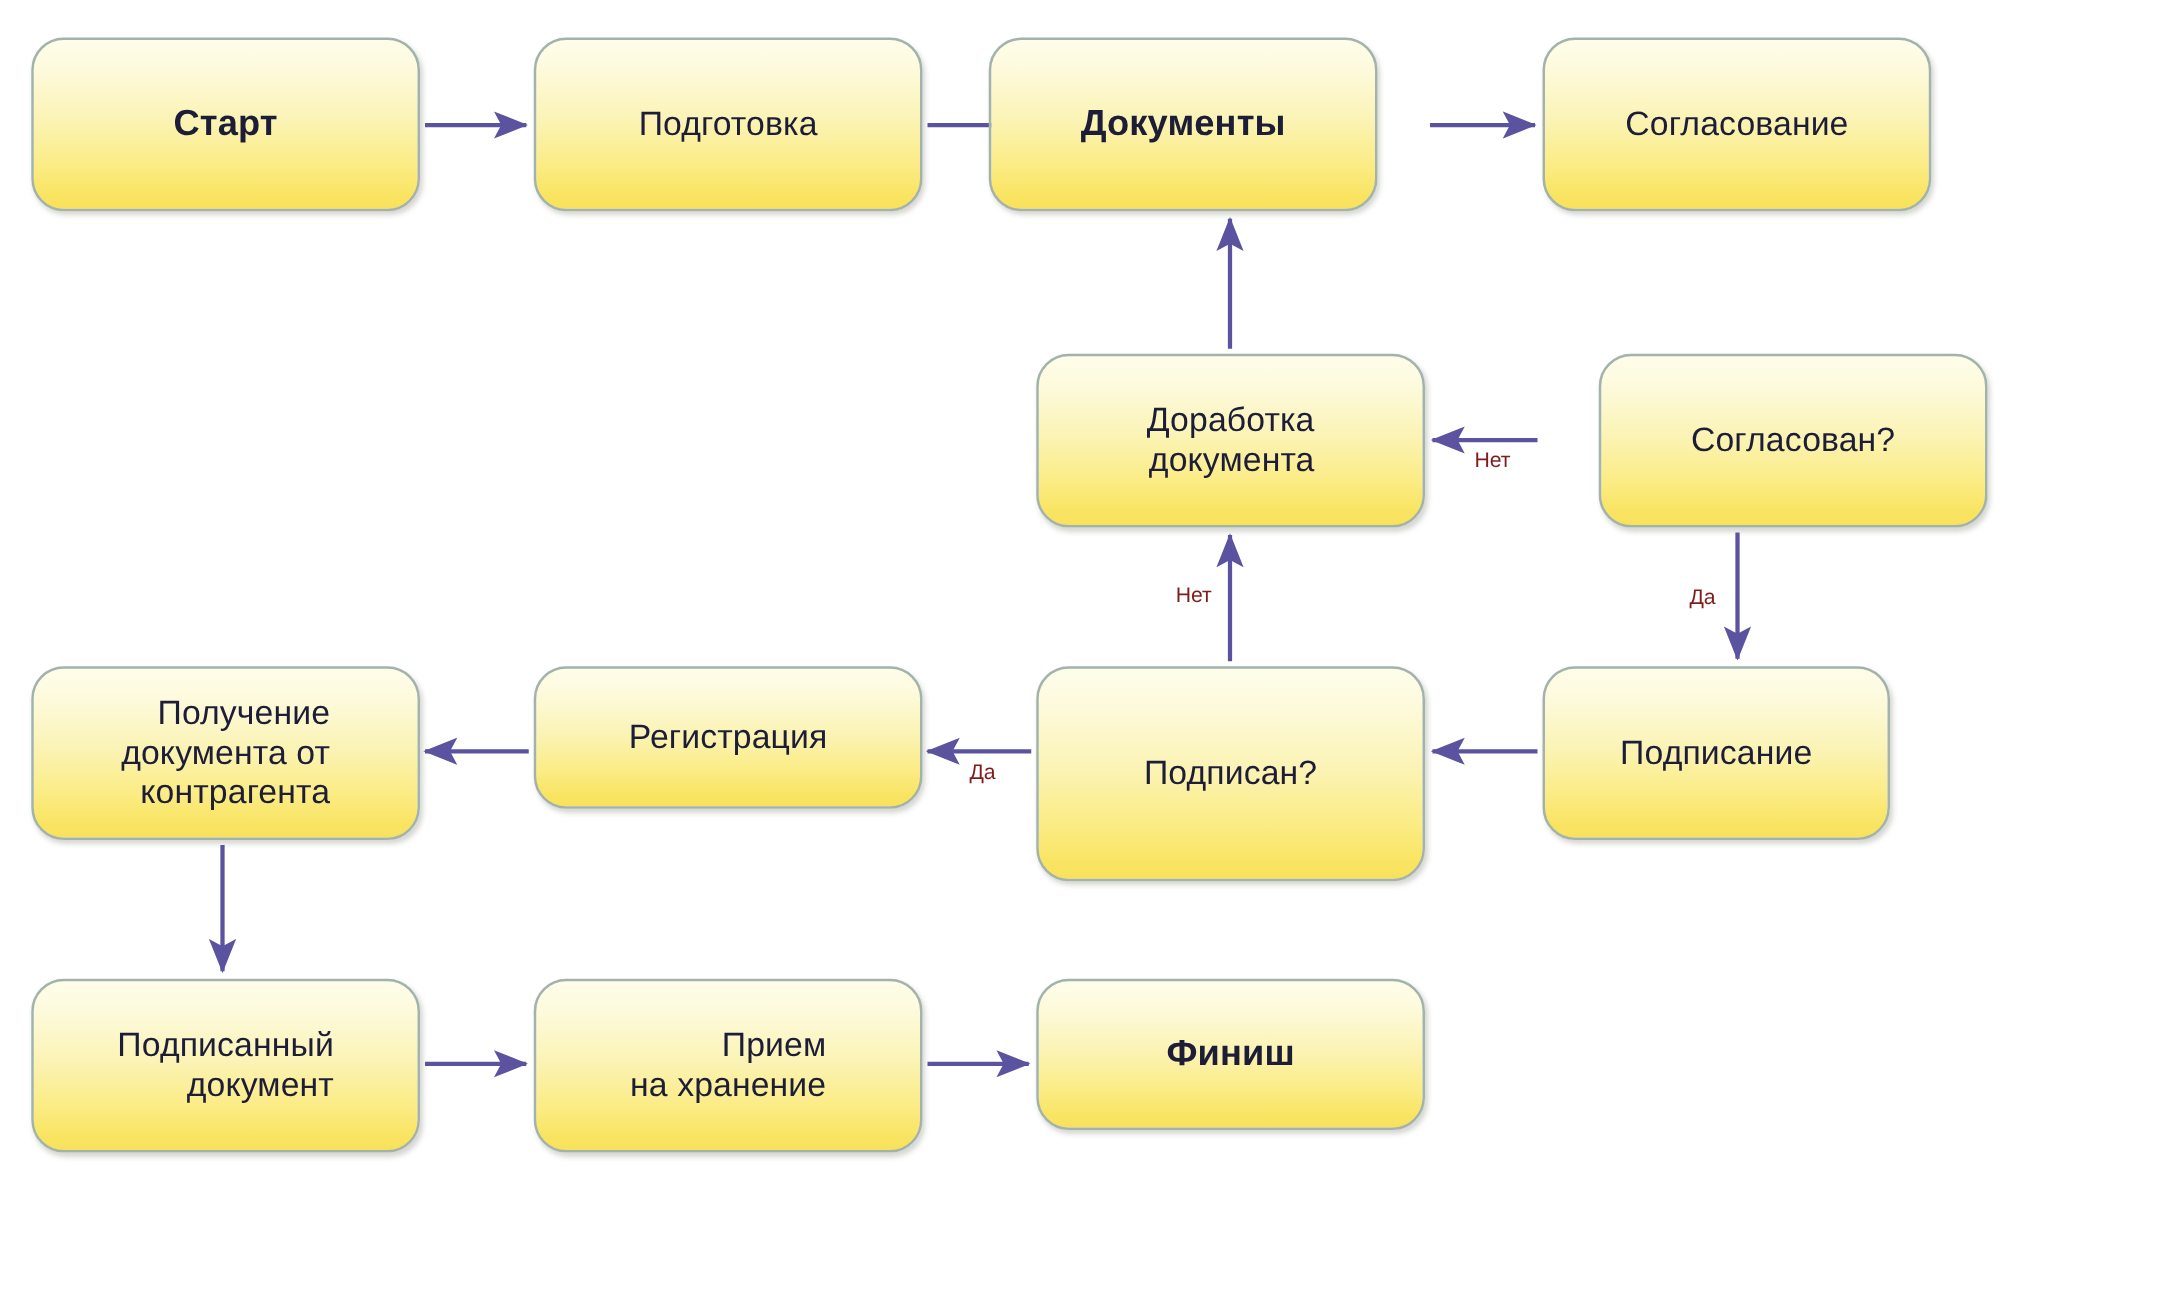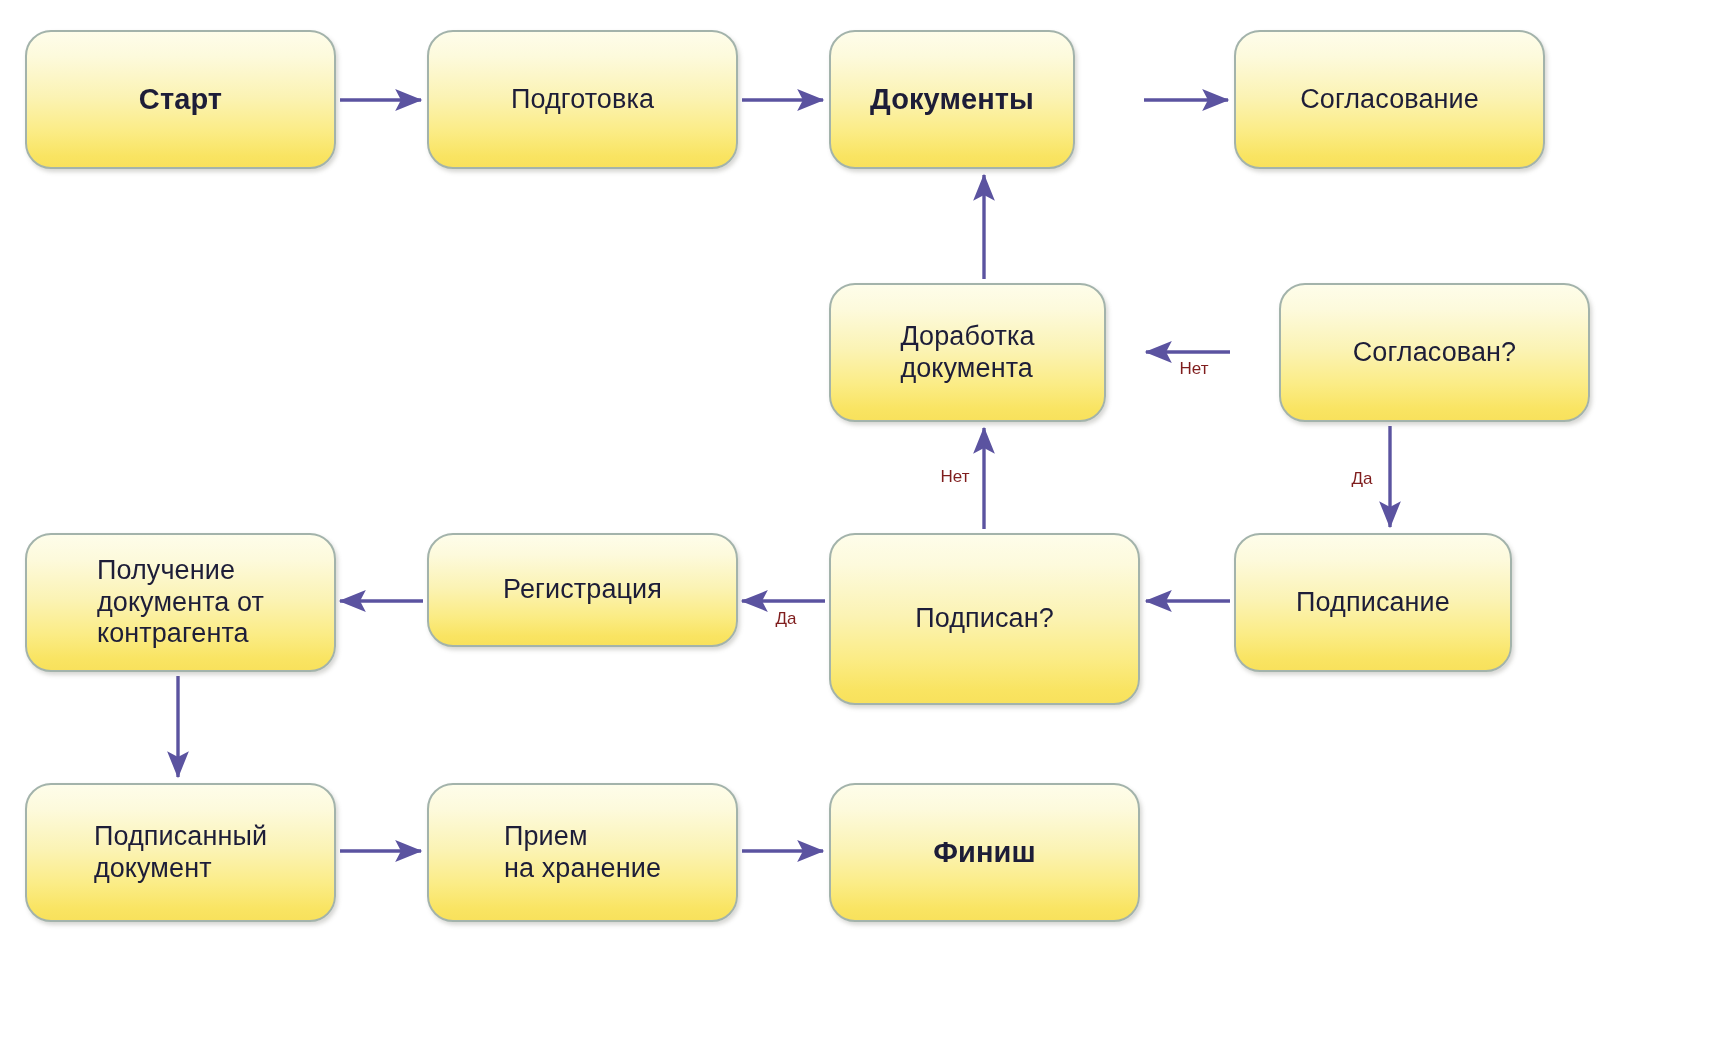--- a/index.html
+++ b/index.html
@@ -26,21 +26,21 @@
         #fefdea 0%,
         #fdfadc 18%,
         #fbf3b4 48%,
         #fbec85 74%,
         #f9e462 92%,
         #f8e15c 100%);
     box-shadow: 2px 3px 4px rgba(120,120,110,0.30);
     display: flex;
     align-items: center;
     justify-content: center;
-    text-align: left;
+    text-align: right;
     color: #1d1d38;
     font-size: 27px;
     line-height: 1.18;
     letter-spacing: 0.1px;
     white-space: pre-line;
     padding: 4px 10px;
   }
   .node.bold {
     font-weight: bold;
     font-size: 29px;
@@ -84,36 +84,36 @@
         <polyline points="825,601 742,601" fill="none" stroke="#5b53a0" stroke-width="3.4" marker-end="url(#arrowhead)"></polyline>
         <polyline points="423,601 340,601" fill="none" stroke="#5b53a0" stroke-width="3.4" marker-end="url(#arrowhead)"></polyline>
         <polyline points="178,676 178,777" fill="none" stroke="#5b53a0" stroke-width="3.4" marker-end="url(#arrowhead)"></polyline>
         <polyline points="340,851 421,851" fill="none" stroke="#5b53a0" stroke-width="3.4" marker-end="url(#arrowhead)"></polyline>
         <polyline points="742,851 823,851" fill="none" stroke="#5b53a0" stroke-width="3.4" marker-end="url(#arrowhead)"></polyline>
       </g>
   </svg>
   <div id="node-layer">
       <div class="node bold" style="left: 25px; top: 30px; width: 311px; height: 139px;"><span>Старт</span></div>
       <div class="node" style="left: 427px; top: 30px; width: 311px; height: 139px;"><span>Подготовка</span></div>
-      <div class="node bold" style="left: 829px; top: 30px; width: 246px; height: 139px;"><span>Документы</span></div>
+      <div class="node bold" style="left: 791px; top: 30px; width: 311px; height: 139px;"><span>Документы</span></div>
       <div class="node" style="left: 1234px; top: 30px; width: 311px; height: 139px;"><span>Согласование</span></div>
-      <div class="node" style="left: 829px; top: 283px; width: 277px; height: 139px;"><span>Доработка
+      <div class="node" style="left: 829px; top: 283px; width: 311px; height: 139px;"><span>Доработка
 документа</span></div>
       <div class="node" style="left: 1234px; top: 283px; width: 311px; height: 139px; margin-left: 45px;"><span>Согласован?</span></div>
       <div class="node" style="left: 25px; top: 533px; width: 311px; height: 139px;"><span>Получение
 документа от
 контрагента</span></div>
       <div class="node" style="left: 427px; top: 533px; width: 311px; height: 114px;"><span>Регистрация</span></div>
       <div class="node" style="left: 829px; top: 533px; width: 311px; height: 172px;"><span>Подписан?</span></div>
       <div class="node" style="left: 1234px; top: 533px; width: 278px; height: 139px;"><span>Подписание</span></div>
       <div class="node" style="left: 25px; top: 783px; width: 311px; height: 139px;"><span>Подписанный
 документ</span></div>
       <div class="node" style="left: 427px; top: 783px; width: 311px; height: 139px;"><span>Прием
 на хранение</span></div>
-      <div class="node bold" style="left: 829px; top: 783px; width: 311px; height: 139px;"><span>Финиш</span></div>
+      <div class="node bold" style="left: 829px; top: 783px; width: 311px; height: 121px;"><span>Финиш</span></div>
     </div>
   <div id="label-layer">
       <div class="edge-label" style="left: 1194px; top: 368px;">Нет</div>
       <div class="edge-label" style="left: 1362px; top: 478px;">Да</div>
       <div class="edge-label" style="left: 955px; top: 476px;">Нет</div>
       <div class="edge-label" style="left: 786px; top: 618px;">Да</div>
     </div>
 </div>
 
 </body></html>

